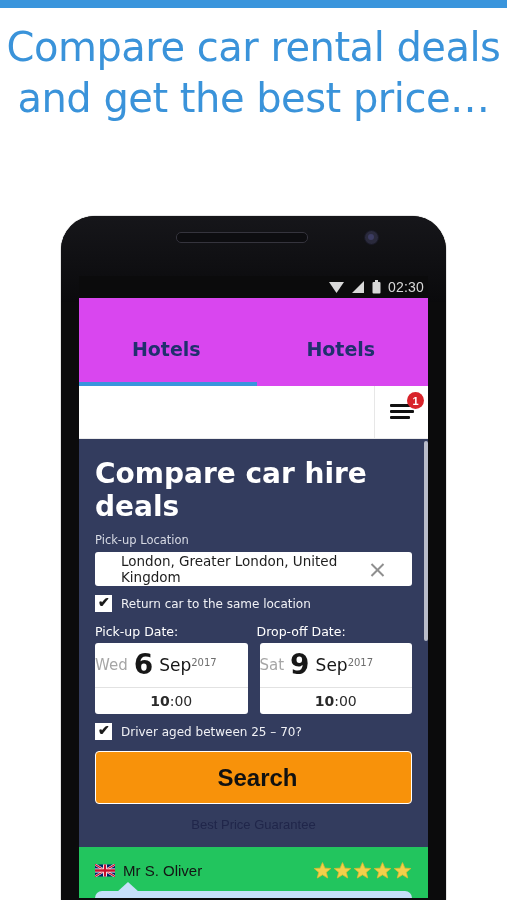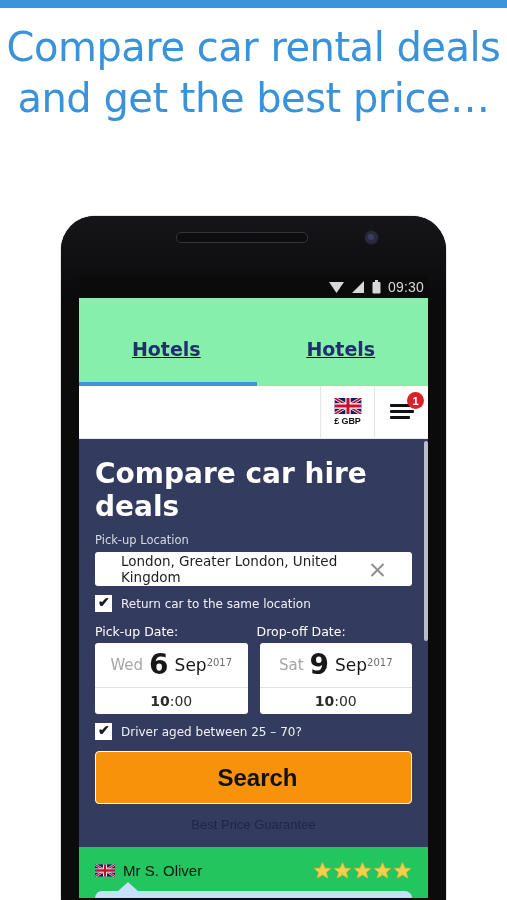--- a/index.html
+++ b/index.html
@@ -114,24 +114,23 @@
     top: 82px;
     width: 349px;
     height: 600px;
     background: #ffffff;
     overflow: hidden;
   }
 
   
   .tabs {
     height: 88px;
-    background: #86efac;
-    display: flex;
-    position: relative;
-    text-decoration: underline;
+    background: #d946ef;
+    display: flex;
+    position: relative;
   }
   .tab {
     flex: 1;
     display: flex;
     align-items: center;
     justify-content: center;
     color: #20306e;
     font-size: 19px;
     font-weight: bold;
     padding-top: 14px;
@@ -284,21 +283,21 @@
   .date-card {
     flex: 1;
     background: #fff;
     border-radius: 3px;
     overflow: hidden;
   }
   .date-top {
     height: 44px;
     display: flex;
     align-items: center;
-    justify-content: center;
+    justify-content: flex-start;
     gap: 6px;
     border-bottom: 1px solid #e2e2e2;
   }
   .dow { color: #a6a6a6; font-size: 15px; font-family:"DejaVu Sans", sans-serif;}
   .dnum { color: #171717; font-size: 28px; font-weight: bold; line-height: 28px; font-family:"DejaVu Sans", sans-serif;}
   .dmon-wrap { display: flex; flex-direction: row; align-items: flex-start; line-height: 1; }
   .dmon { color: #171717; font-size: 17px; font-family:"DejaVu Sans", sans-serif;}
   .dyear { color: #6d6d6d; font-size: 10px; margin-top: 1px; font-family:"DejaVu Sans", sans-serif;}
   .date-time {
     height: 26px;
@@ -396,42 +395,32 @@
     <svg class="sb-icon" width="15" height="13" viewBox="0 0 15 13">
       <polygon points="0,1 15,1 7.5,12" fill="#d8d8d8"></polygon>
     </svg>
     <svg class="sb-icon" width="14" height="13" viewBox="0 0 14 13">
       <polygon points="13,0 13,12 1,12" fill="#d8d8d8"></polygon>
     </svg>
     <svg class="sb-icon" width="9" height="14" viewBox="0 0 9 14">
       <rect x="3" y="0" width="3" height="2" fill="#d8d8d8"></rect>
       <rect x="0.5" y="2" width="8" height="11.5" rx="1" fill="#d8d8d8"></rect>
     </svg>
-    <span class="sb-time">09:30</span>
+    <span class="sb-time">02:30</span>
   </div>
 
   <div class="screen">
 
     <div class="tabs">
       <div class="tab">Hotels</div>
       <div class="tab">Hotels</div>
       <div class="tab-underline"></div>
     </div>
 
     <div class="util-row">
-      <div class="util-cell">
-        <svg class="flag-uk" viewBox="0 0 60 36">
-          <rect width="60" height="36" fill="#012169"></rect>
-          <path d="M0,0 L60,36 M60,0 L0,36" stroke="#fff" stroke-width="7"></path>
-          <path d="M0,0 L60,36 M60,0 L0,36" stroke="#C8102E" stroke-width="4"></path>
-          <path d="M30,0 V36 M0,18 H60" stroke="#fff" stroke-width="12"></path>
-          <path d="M30,0 V36 M0,18 H60" stroke="#C8102E" stroke-width="7"></path>
-        </svg>
-        <span class="cur-label">£ GBP</span>
-      </div>
       <div class="util-cell">
         <div class="burger">
           <i></i>
             <i></i>
             <i></i>
         </div>
         <div class="badge">1</div>
       </div>
     </div>
 

